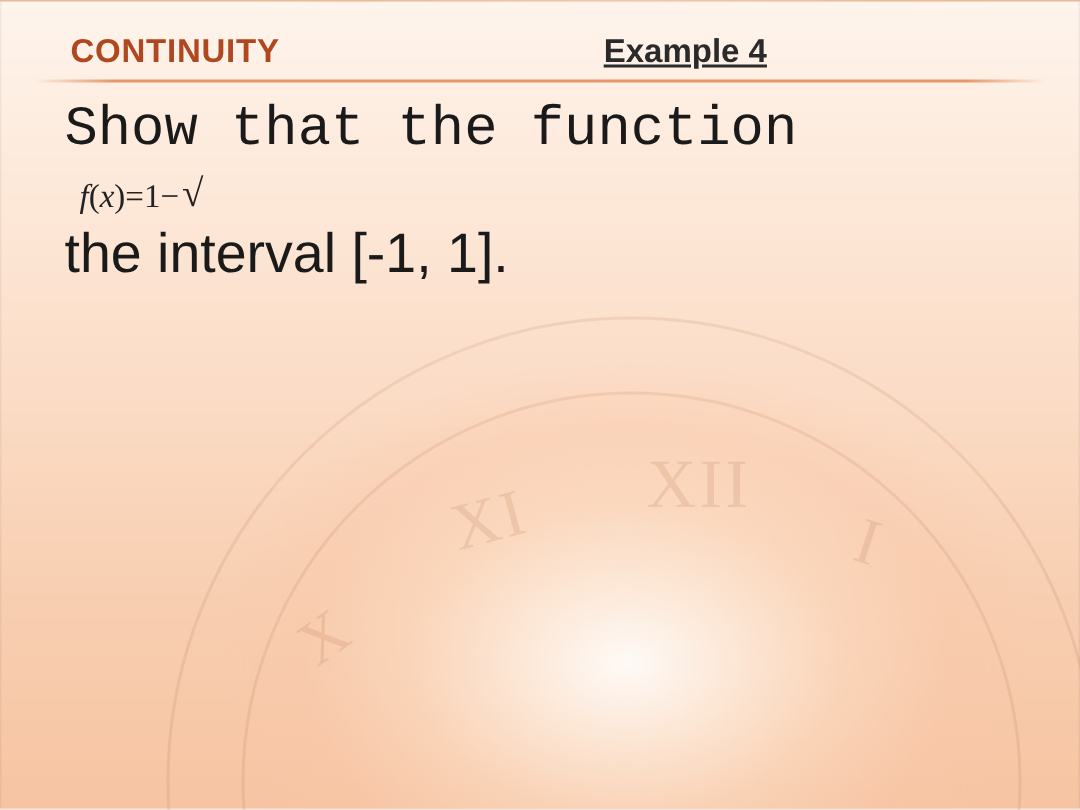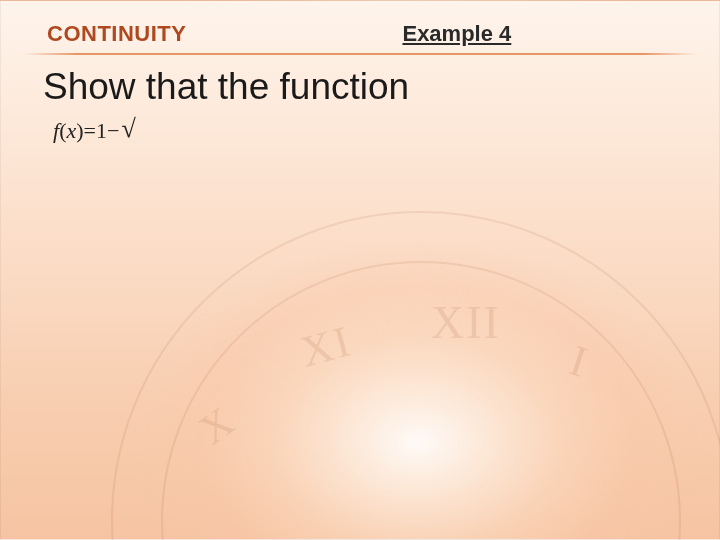--- a/index.html
+++ b/index.html
@@ -83,21 +83,21 @@
   .body {
     position: absolute;
     top: 62px;
     left: 42px;
     right: 40px;
     color: #1a1a1a;
     font-size: 37px;
     line-height: 1.32;
     font-family: Arial, Helvetica, sans-serif;
   }
-  .line1 { display: block; }
+  .line1 { display: block; font-family: Liberation Mono, monospace; }
   .line2 { display: flex; align-items: center; gap: 14px; margin-top: 2px; }
   .line3 { display: block; margin-top: 2px; }
 
   
   .formula {
     font-family: Georgia, 'Times New Roman', serif;
     font-style: italic;
     font-size: 22px;
     color: #222;
     display: inline-flex;
@@ -171,14 +171,15 @@
         <span class="up">)</span>
         <span class="up"> = </span>
         <span class="up">1</span>
         <span class="up"> − </span>
         <span class="sqrt">
           <span class="surd">√</span>
         </span>
       </span>
     </span>
 
+    <span class="line3">the interval [-1, 1].</span>
   </div>
 </div>
 
 </body></html>

